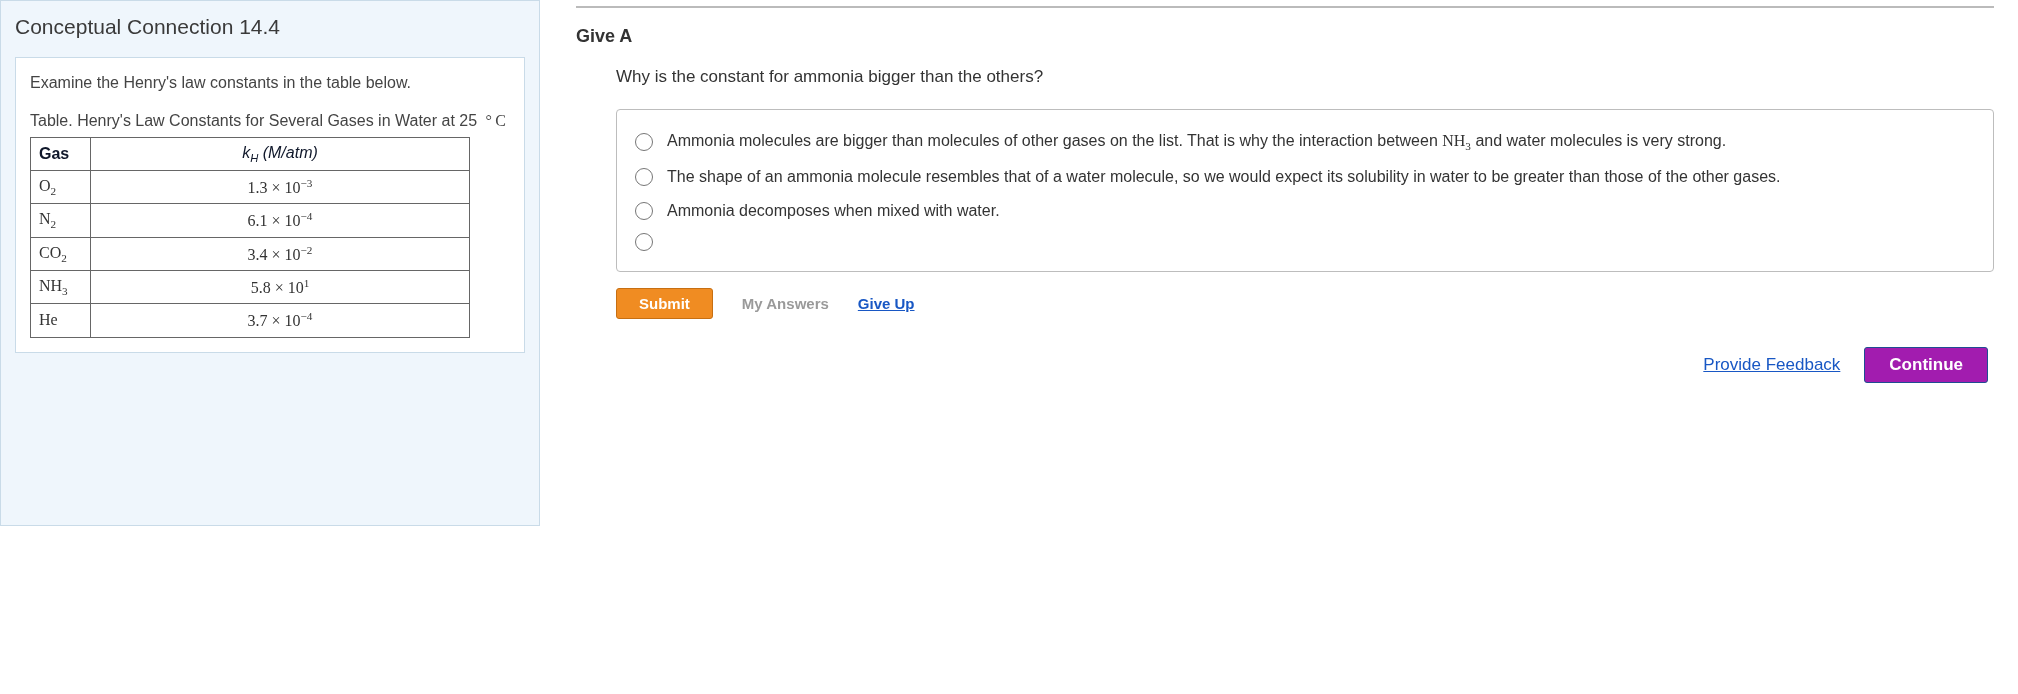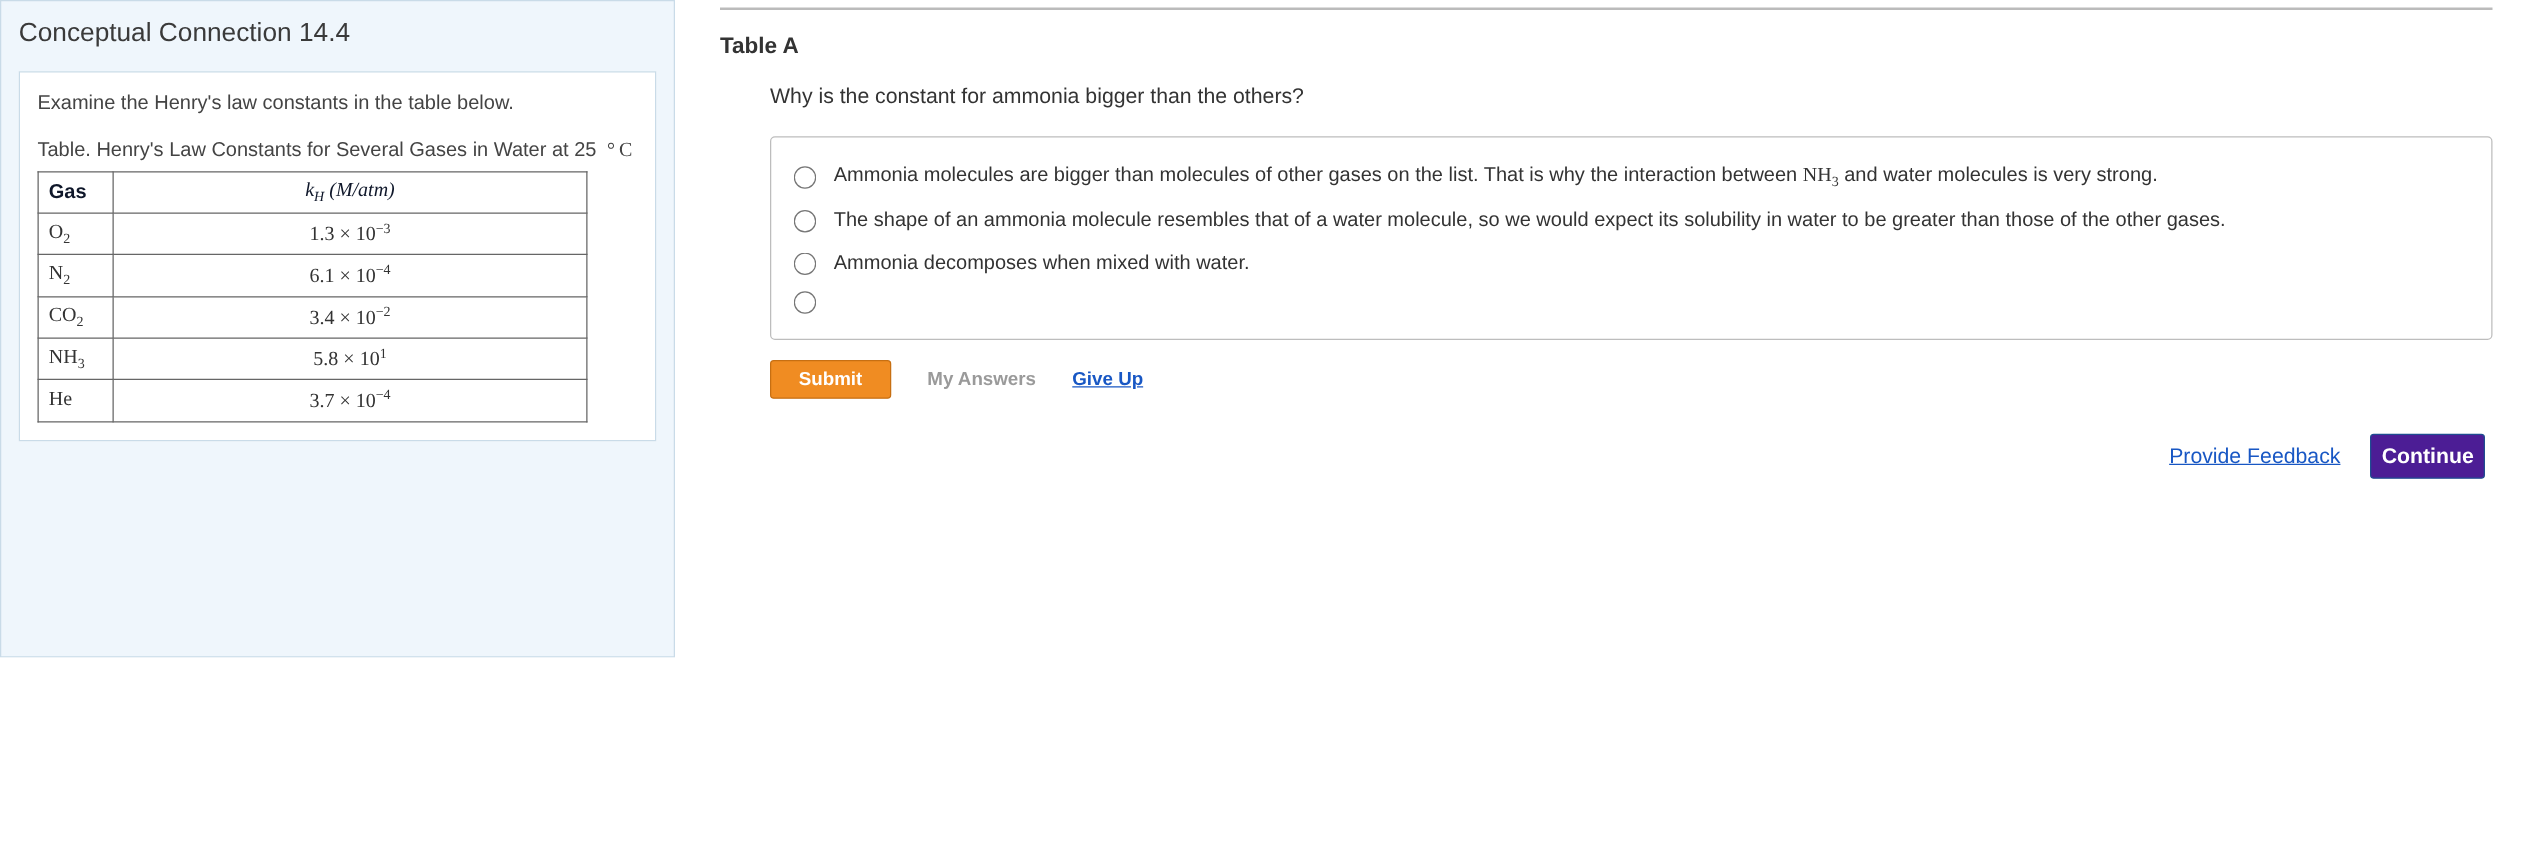--- a/index.html
+++ b/index.html
@@ -55,21 +55,21 @@
     padding: 6px 8px;
     font-size: 16px;
     text-align: left;
   }
   .hl-table th {
     font-weight: bold;
     color: #0f172a;
   }
   .hl-table th.khcol {
     font-weight: normal;
-    font-family: Liberation Serif, serif;
+    font-family: Liberation Sans, sans-serif;
     font-style: italic;
     text-align: center;
   }
   .hl-table td.gascol {
     font-family: 'Times New Roman', serif;
     width: 60px;
   }
   .hl-table td.valcol {
     font-family: 'Times New Roman', serif;
     text-align: center;
@@ -165,25 +165,25 @@
     margin-top: 28px;
     padding-right: 6px;
   }
   .provide-feedback {
     color: #1857c4;
     text-decoration: underline;
     font-size: 17px;
     cursor: pointer;
   }
   .btn-continue {
-    background: #4c1d95;
+    background: #a21caf;
     border-color: #1f4d91;
     color: #fff;
     font-size: 17px;
-    padding: 7px 8px;
+    padding: 7px 24px;
   }
 </style>
 </head>
 <body>
 
 <div class="container">
 
   <div class="left-panel">
     <div class="section-title">Conceptual Connection 14.4</div>
     <div class="inner-box">
@@ -220,21 +220,21 @@
               <td class="gascol">He</td>
               <td class="valcol">3.7 × 10<sup>−4</sup></td>
             </tr>
           </tbody>
       </table>
     </div>
   </div>
 
   <div class="right-panel">
     <hr class="hr-top">
-    <div class="part-label">Table A</div>
+    <div class="part-label">Give A</div>
 
     <div class="question-area">
       <div class="question-text">Why is the constant for ammonia bigger than the others?</div>
 
       <div class="choices-box">
           <label class="choice-row">
             <input type="radio" name="answer" style="">
             <span>Ammonia molecules are bigger than molecules of other gases on the list. That is why the interaction between <span class="chem">NH<sub>3</sub></span> and water molecules is very strong.</span>
           </label>
           <label class="choice-row">

